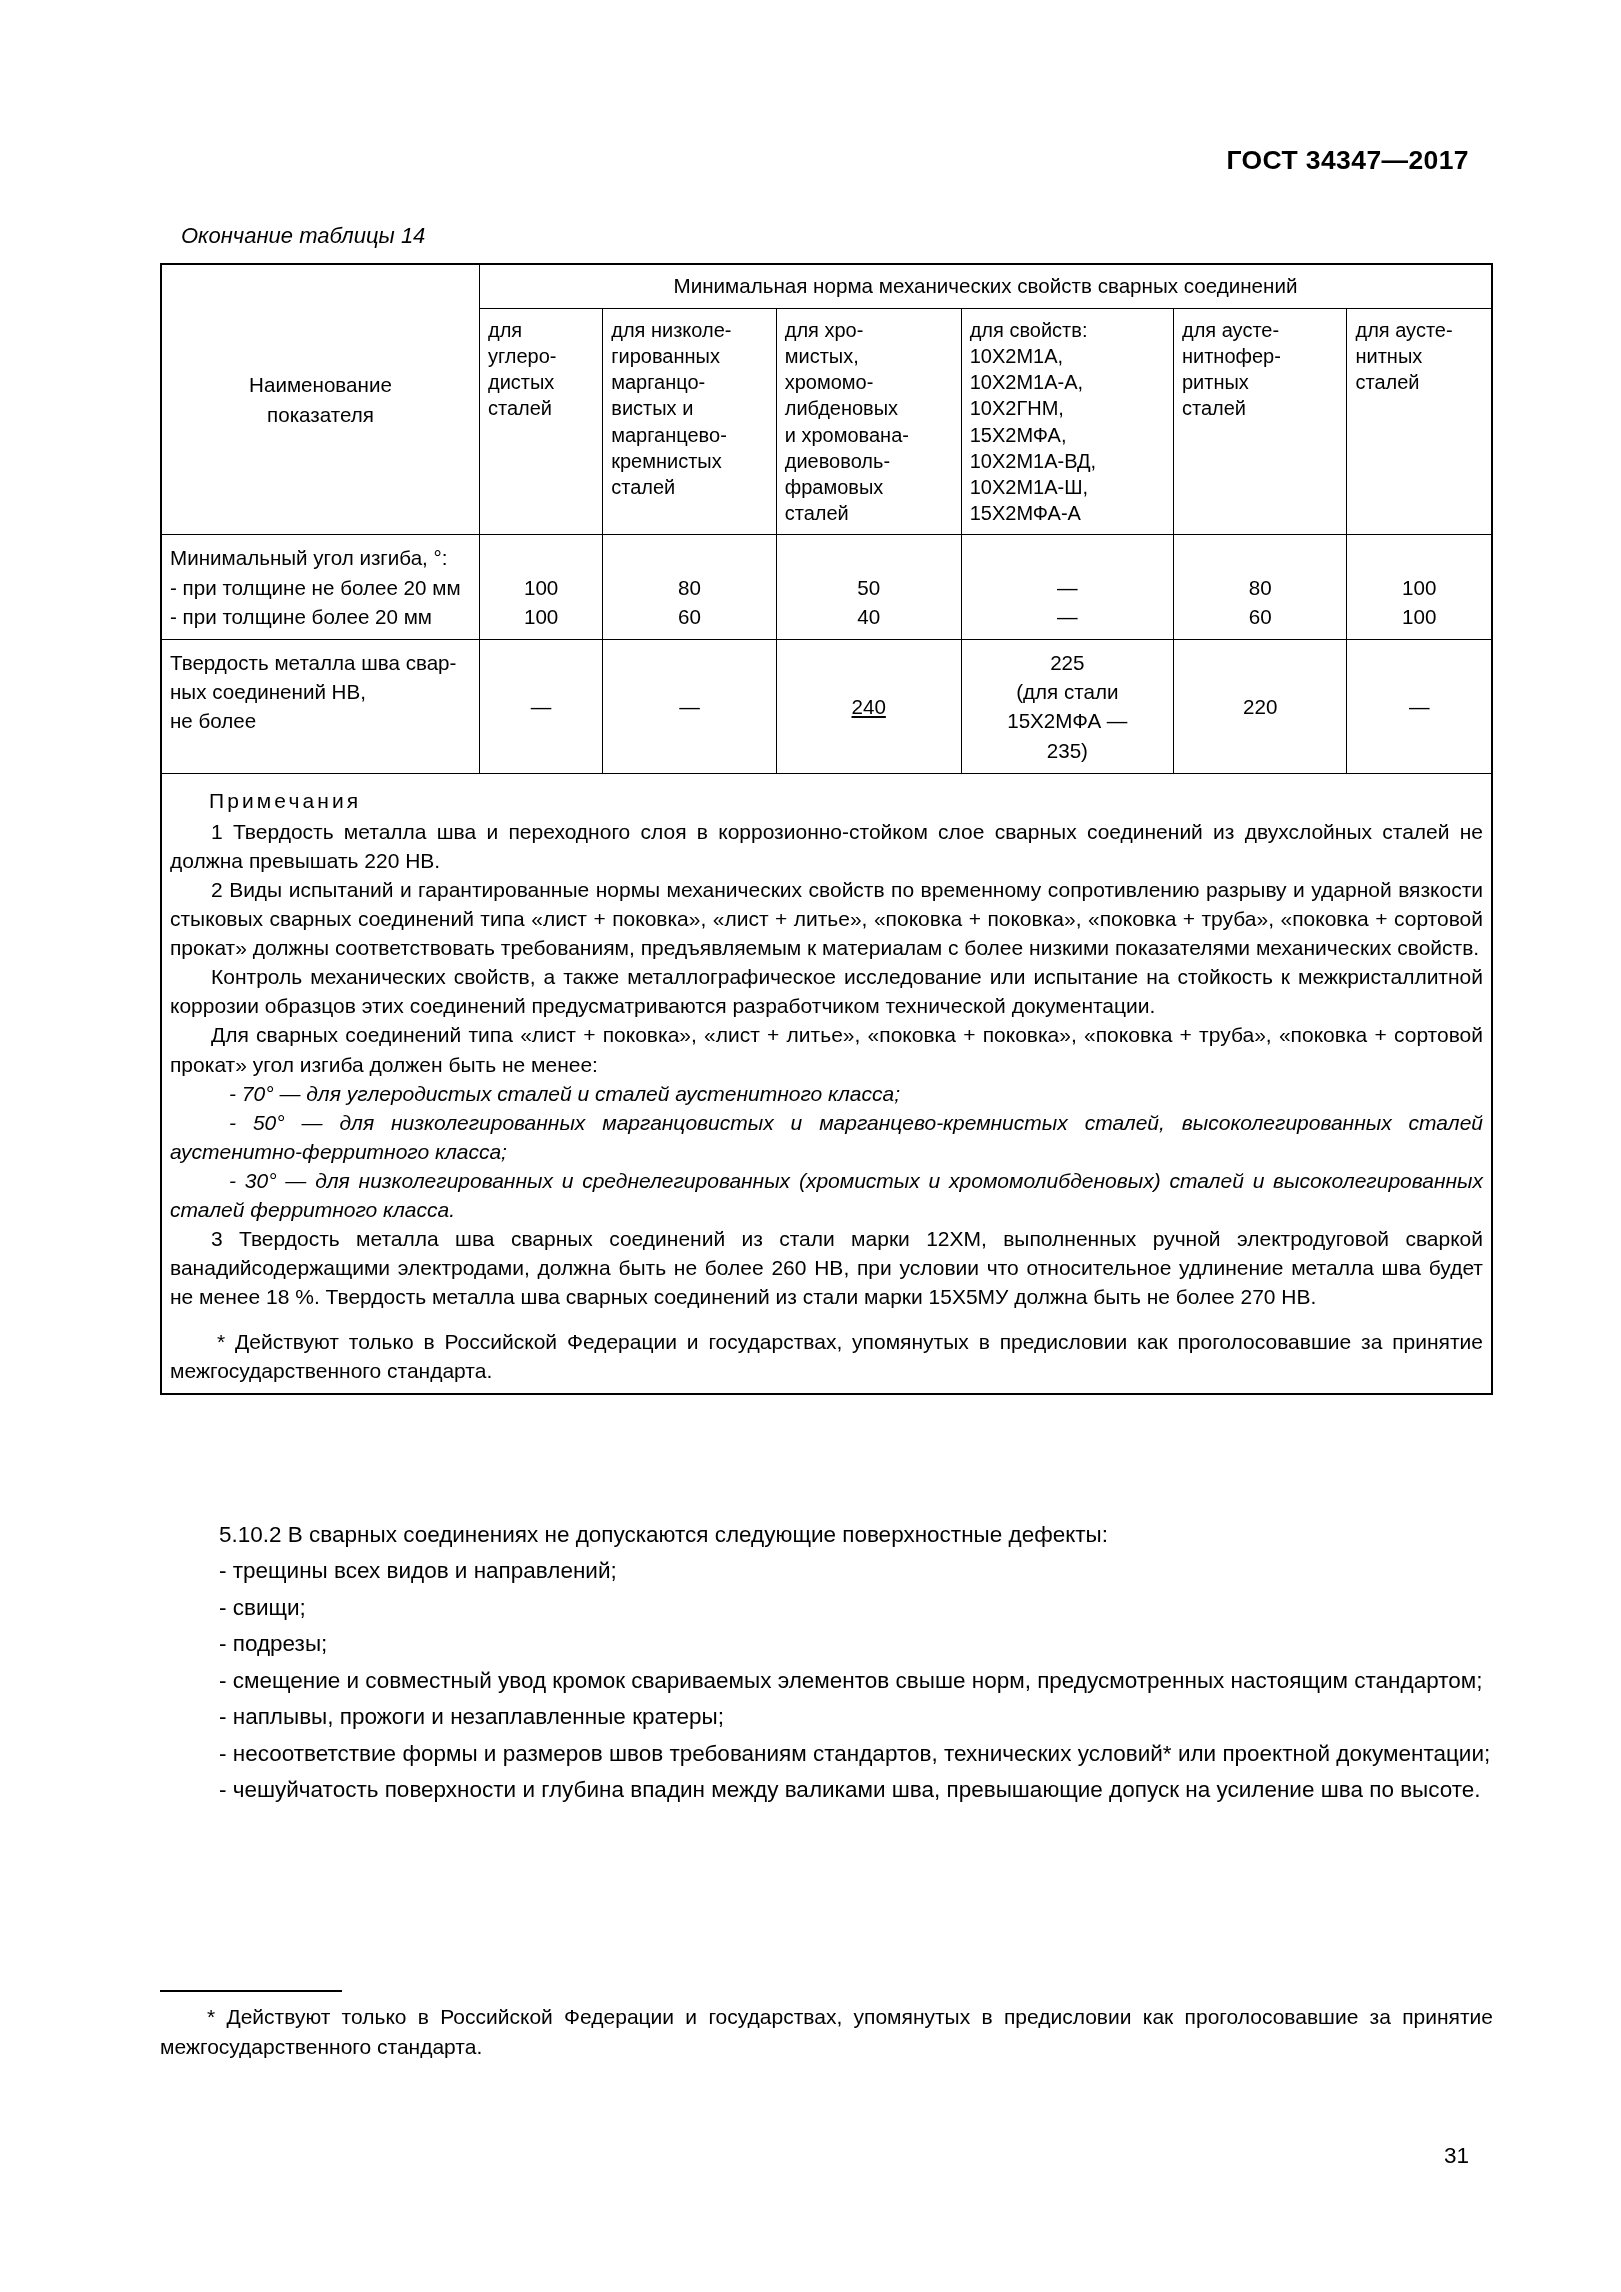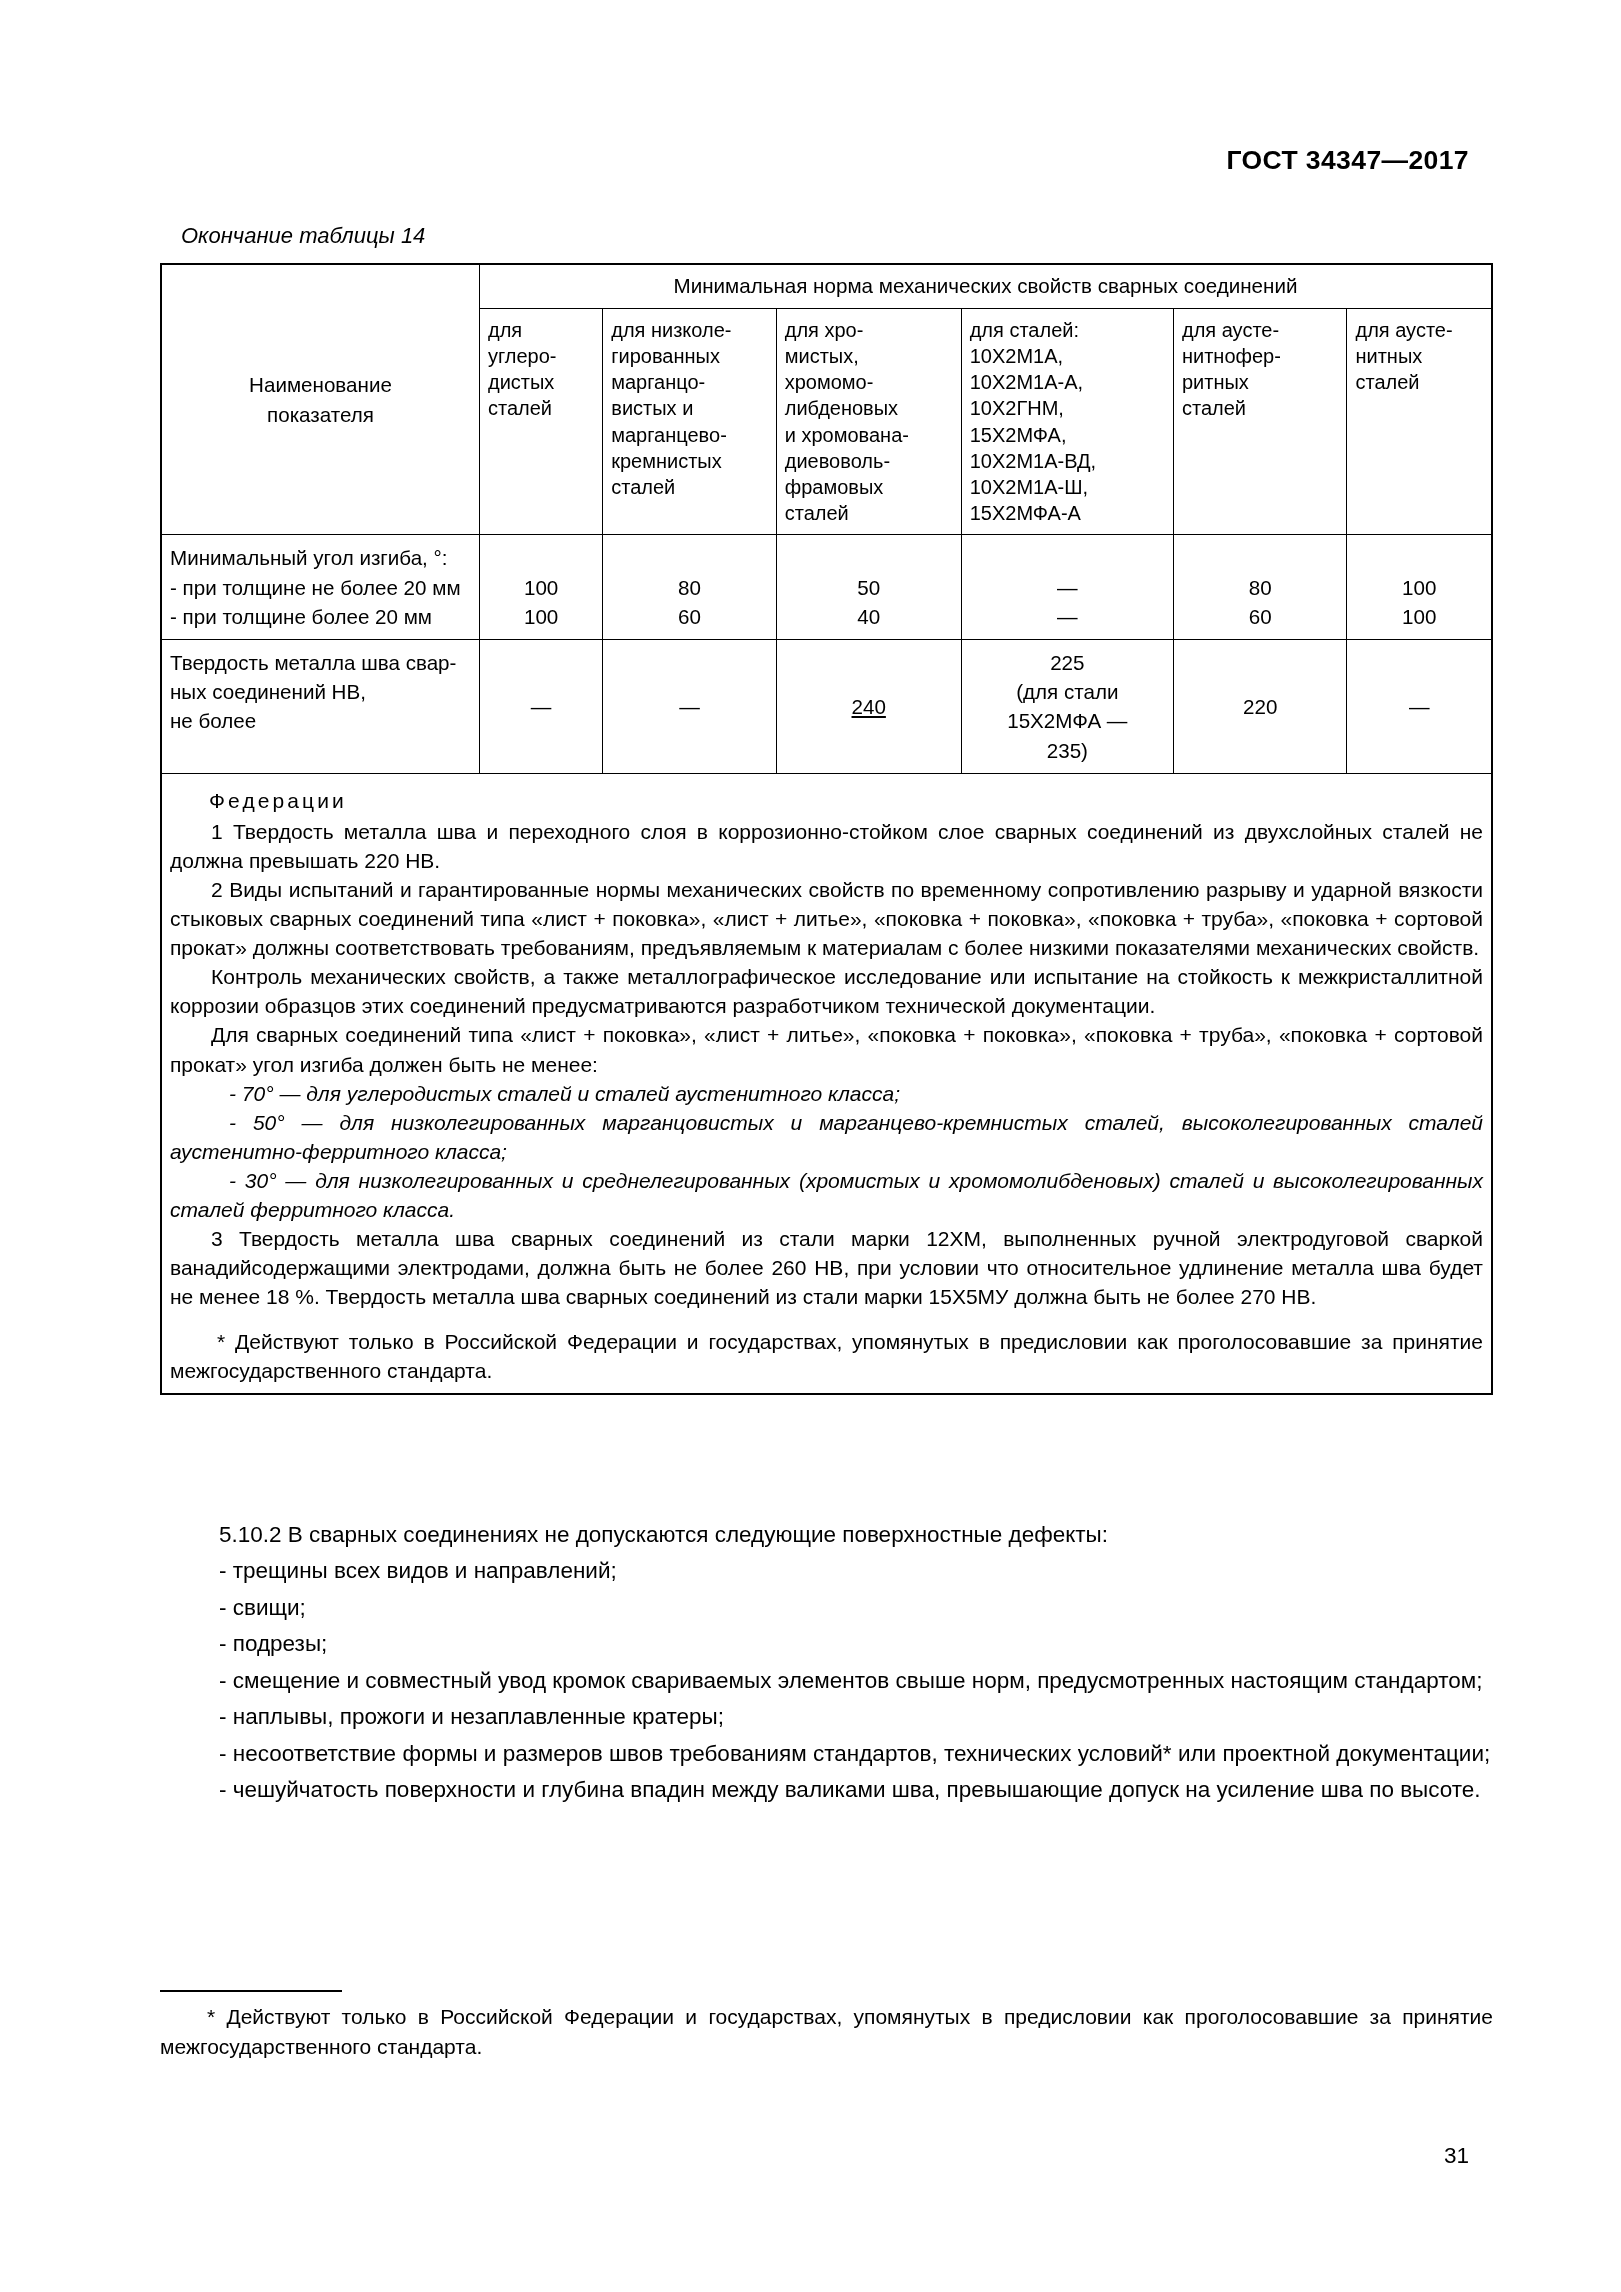--- a/index.html
+++ b/index.html
@@ -207,21 +207,21 @@
 кремнистых
 сталей</td>
           <td class="col-head" style="white-space:pre-line;margin-top:25px;">для хро-
 мистых,
 хромомо-
 либденовых
 и хромована-
 диевоволь-
 фрамовых
 сталей</td>
-          <td class="col-head" style="white-space:pre-line;">для сталей:
+          <td class="col-head" style="white-space:pre-line;">для свойств:
 10Х2М1А,
 10Х2М1А-А,
 10Х2ГНМ,
 15Х2МФА,
 10Х2М1А-ВД,
 10Х2М1А-Ш,
 15Х2МФА-А</td>
           <td class="col-head" style="white-space:pre-line;">для аусте-
 нитнофер-
 ритных
@@ -259,21 +259,21 @@
           <td class="num-mid" style="white-space:pre-line;">225
 (для стали
 15Х2МФА —
 235)</td>
           <td class="num-mid" style="white-space:pre-line;">220</td>
           <td class="num-mid outer-right" style="white-space:pre-line;">—</td>
         </tr>
 
         <tr>
           <td class="notes outer-left outer-right outer-bot" colspan="7">
-            <div class="nh">Федерации</div>
+            <div class="nh">Примечания</div>
             <p>1 Твердость металла шва и переходного слоя в коррозионно-стойком слое сварных соединений из двухслойных сталей не должна превышать 220 НВ.</p>
             <p>2 Виды испытаний и гарантированные нормы механических свойств по временному сопротивлению разрыву и ударной вязкости стыковых сварных соединений типа «лист + поковка», «лист + литье», «поковка + поковка», «поковка + труба», «поковка + сортовой прокат» должны соответствовать требованиям, предъявляемым к материалам с более низкими показателями механических свойств.</p>
             <p>Контроль механических свойств, а также металлографическое исследование или испытание на стойкость к межкристаллитной коррозии образцов этих соединений предусматриваются разработчиком технической документации.</p>
             <p>Для сварных соединений типа «лист + поковка», «лист + литье», «поковка + поковка», «поковка + труба», «поковка + сортовой прокат» угол изгиба должен быть не менее:</p>
             <p class="dash">- 70° — для углеродистых сталей и сталей аустенитного класса;</p>
             <p class="dash">- 50° — для низколегированных марганцовистых и марганцево-кремнистых сталей, высоколегированных сталей аустенитно-ферритного класса;</p>
             <p class="dash">- 30° — для низколегированных и среднелегированных (хромистых и хромомолибденовых) сталей и высоколегированных сталей ферритного класса.</p>
             <p>3 Твердость металла шва сварных соединений из стали марки 12ХМ, выполненных ручной электродуговой сваркой ванадийсодержащими электродами, должна быть не более 260 НВ, при условии что относительное удлинение металла шва будет не менее 18 %. Твердость металла шва сварных соединений из стали марки 15Х5МУ должна быть не более 270 НВ.</p>
             <p class="star">*  Действуют только в Российской Федерации и государствах, упомянутых в предисловии как проголосовавшие за принятие межгосударственного стандарта.</p>
           </td>

